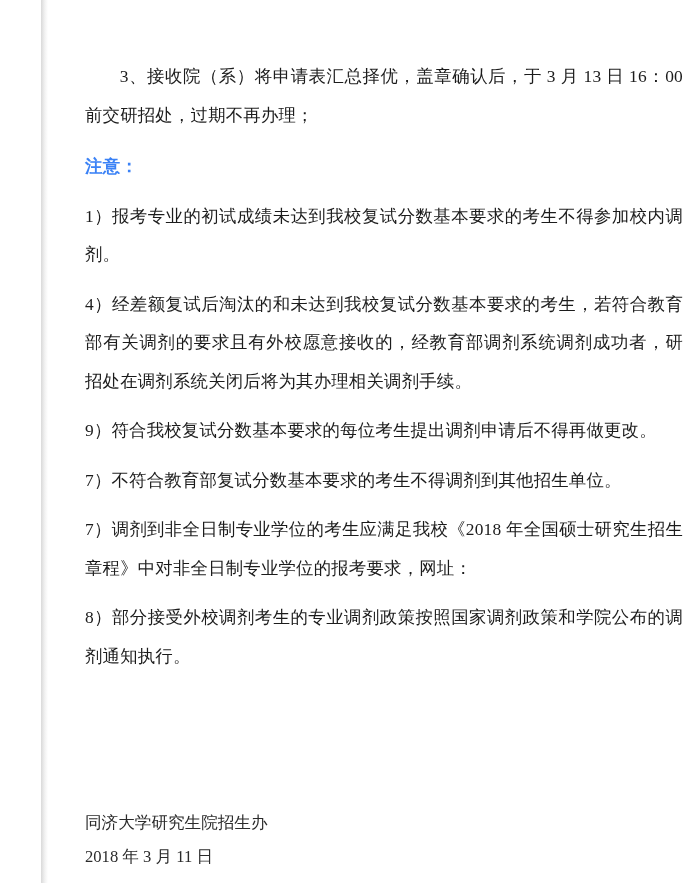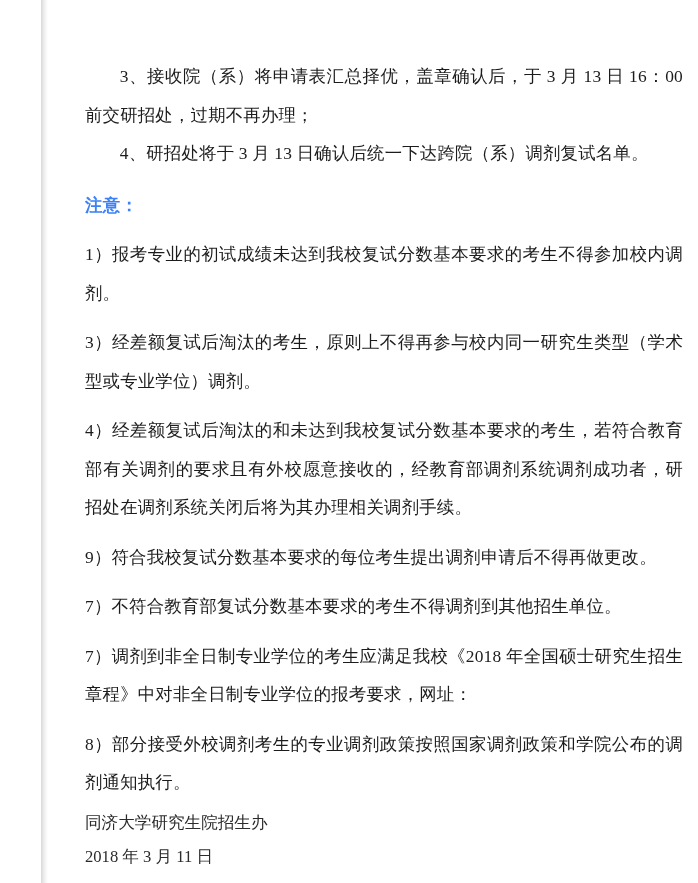--- a/index.html
+++ b/index.html
@@ -143,28 +143,26 @@
 
 <div id="page">
 
   <div id="edge-left"></div>
   <div id="edge-right"></div>
 
   <div id="content">
 
     <p class="body-para first-para">3、接收院（系）将申请表汇总择优，盖章确认后，于 3 月 13 日 16：00 前交研招处，过期不再办理；</p>
 
-    <p class="body-para">4、研招处将于 3 月 13 日确认后统一下达跨院（系）调剂复试名单。</p>
 
     <p class="notice-head">注意：</p>
 
     <p class="list-para">1）报考专业的初试成绩未达到我校复试分数基本要求的考生不得参加校内调剂。</p>
 
 
-    <p class="list-para">3）经差额复试后淘汰的考生，原则上不得再参与校内同一研究生类型（学术型或专业学位）调剂。</p>
 
     <p class="list-para">4）经差额复试后淘汰的和未达到我校复试分数基本要求的考生，若符合教育部有关调剂的要求且有外校愿意接收的，经教育部调剂系统调剂成功者，研招处在调剂系统关闭后将为其办理相关调剂手续。</p>
 
     <p class="list-para">9）符合我校复试分数基本要求的每位考生提出调剂申请后不得再做更改。</p>
 
     <p class="list-para">7）不符合教育部复试分数基本要求的考生不得调剂到其他招生单位。</p>
 
     <p class="list-para">7）调剂到非全日制专业学位的考生应满足我校《2018 年全国硕士研究生招生章程》中对非全日制专业学位的报考要求，网址：</p>
 
 

